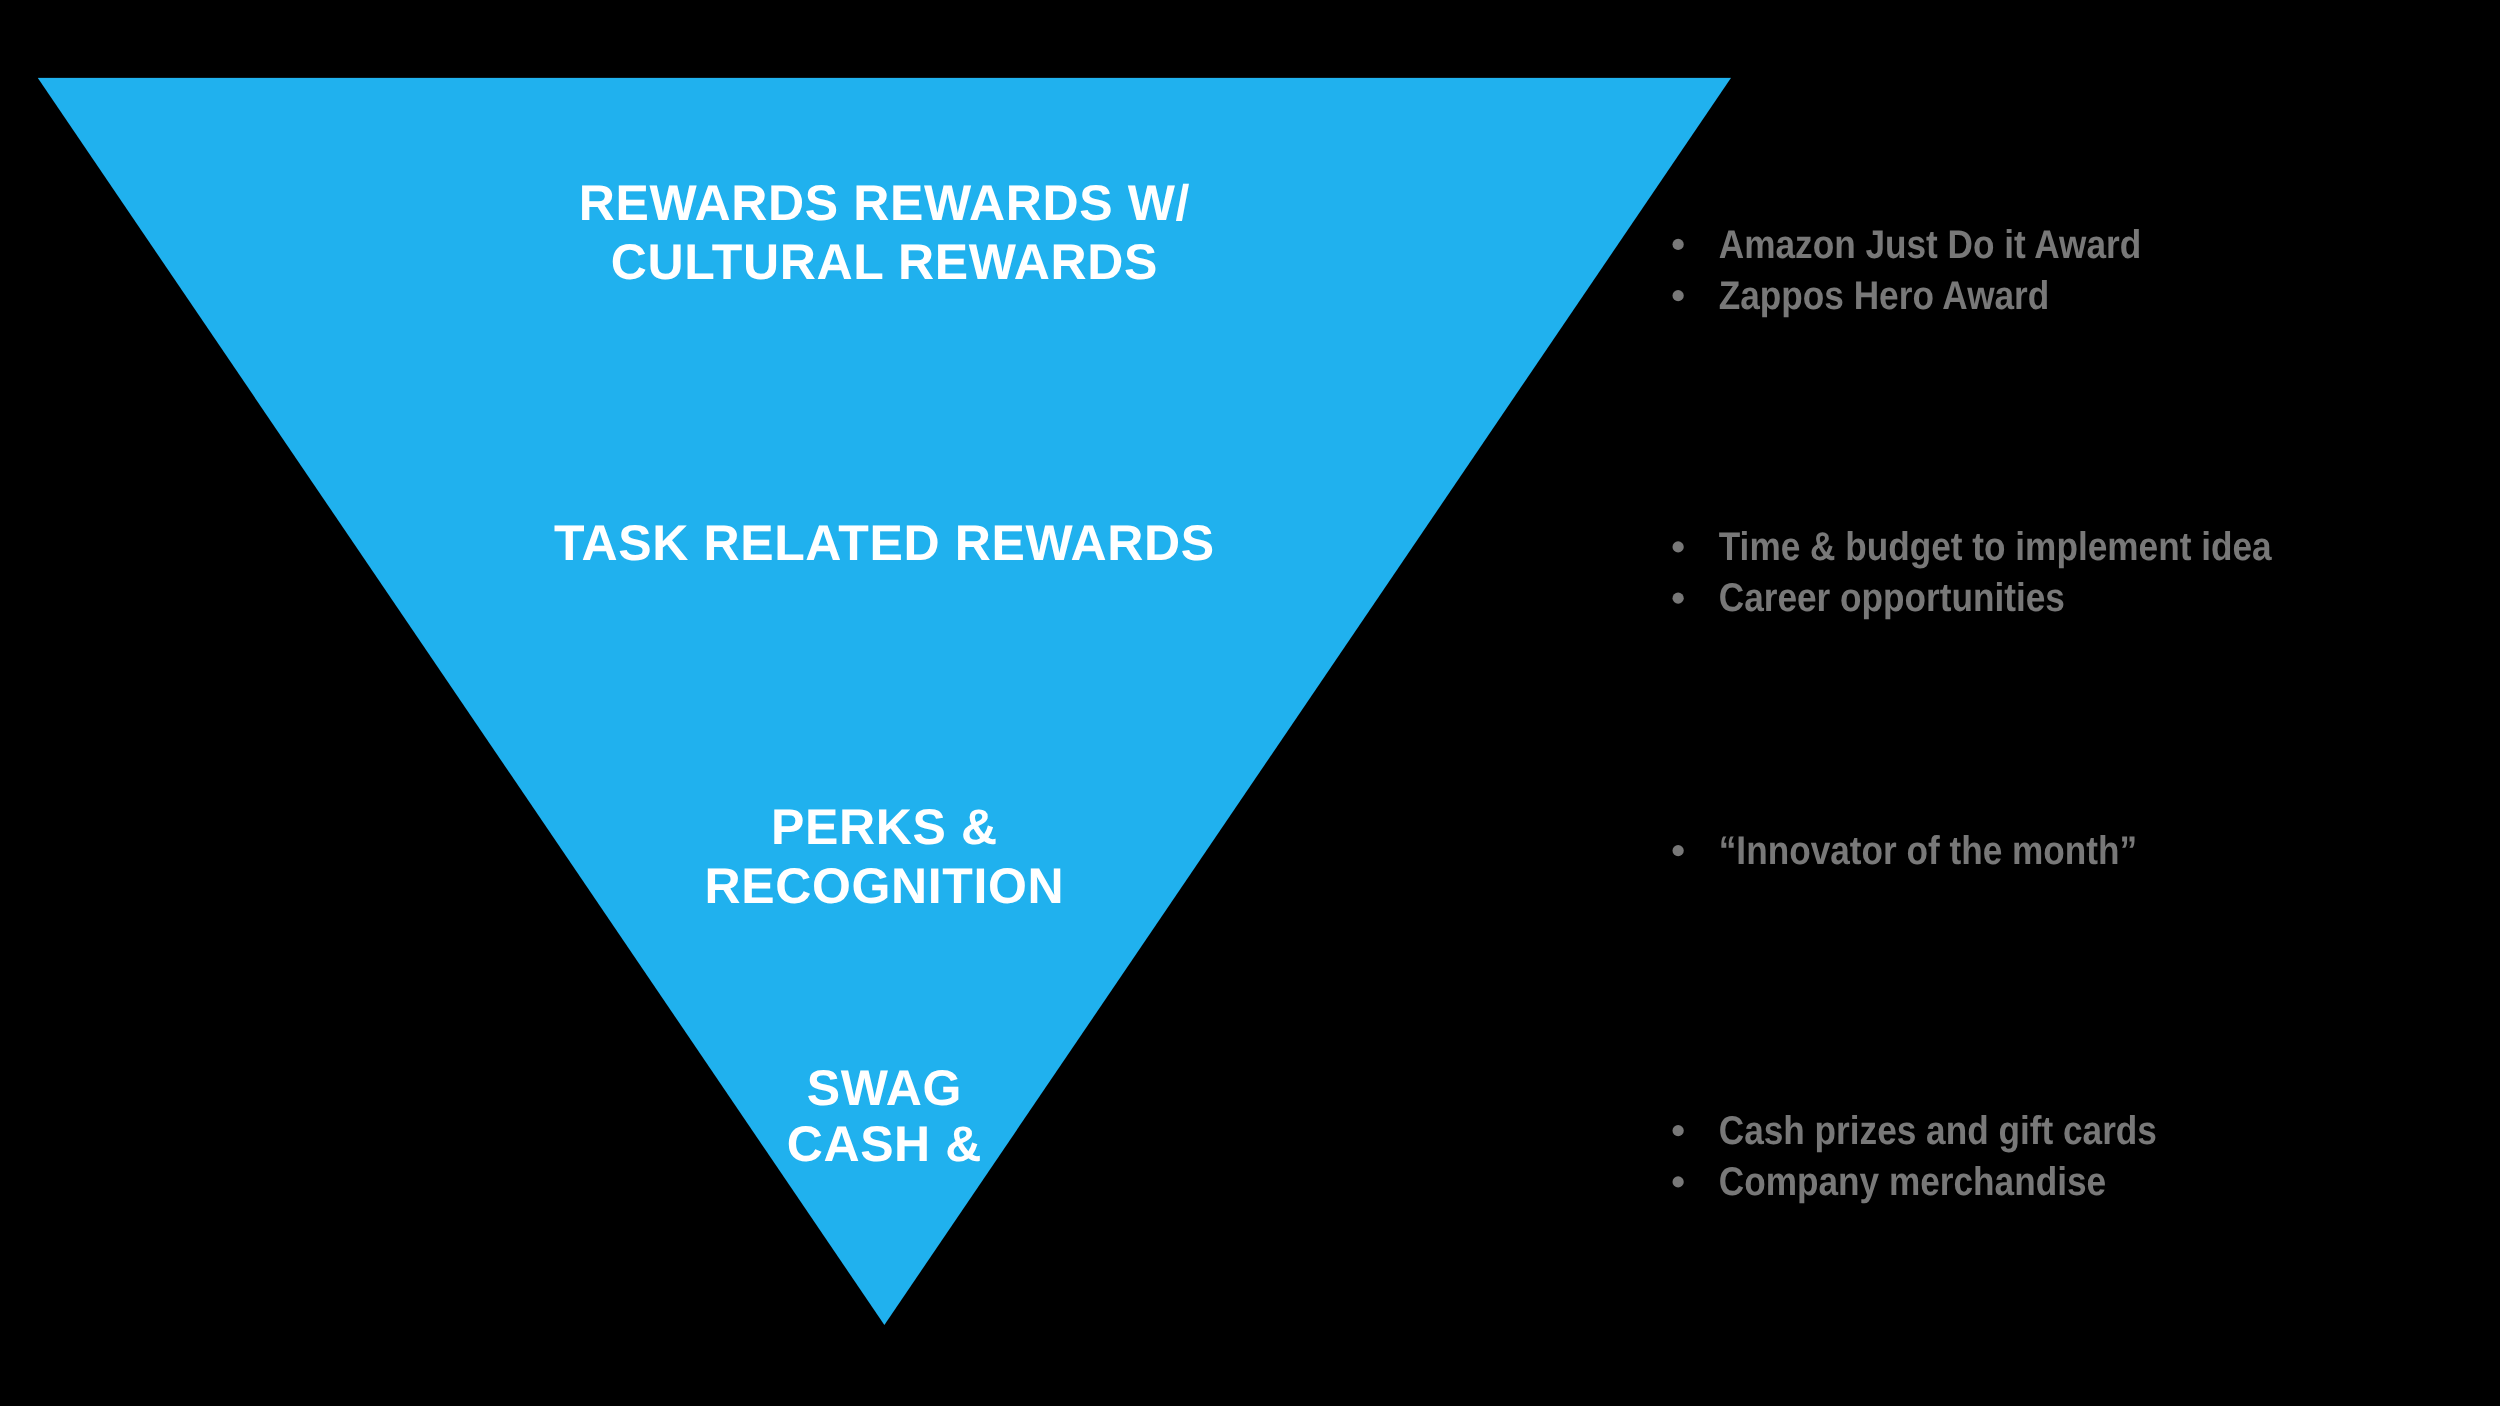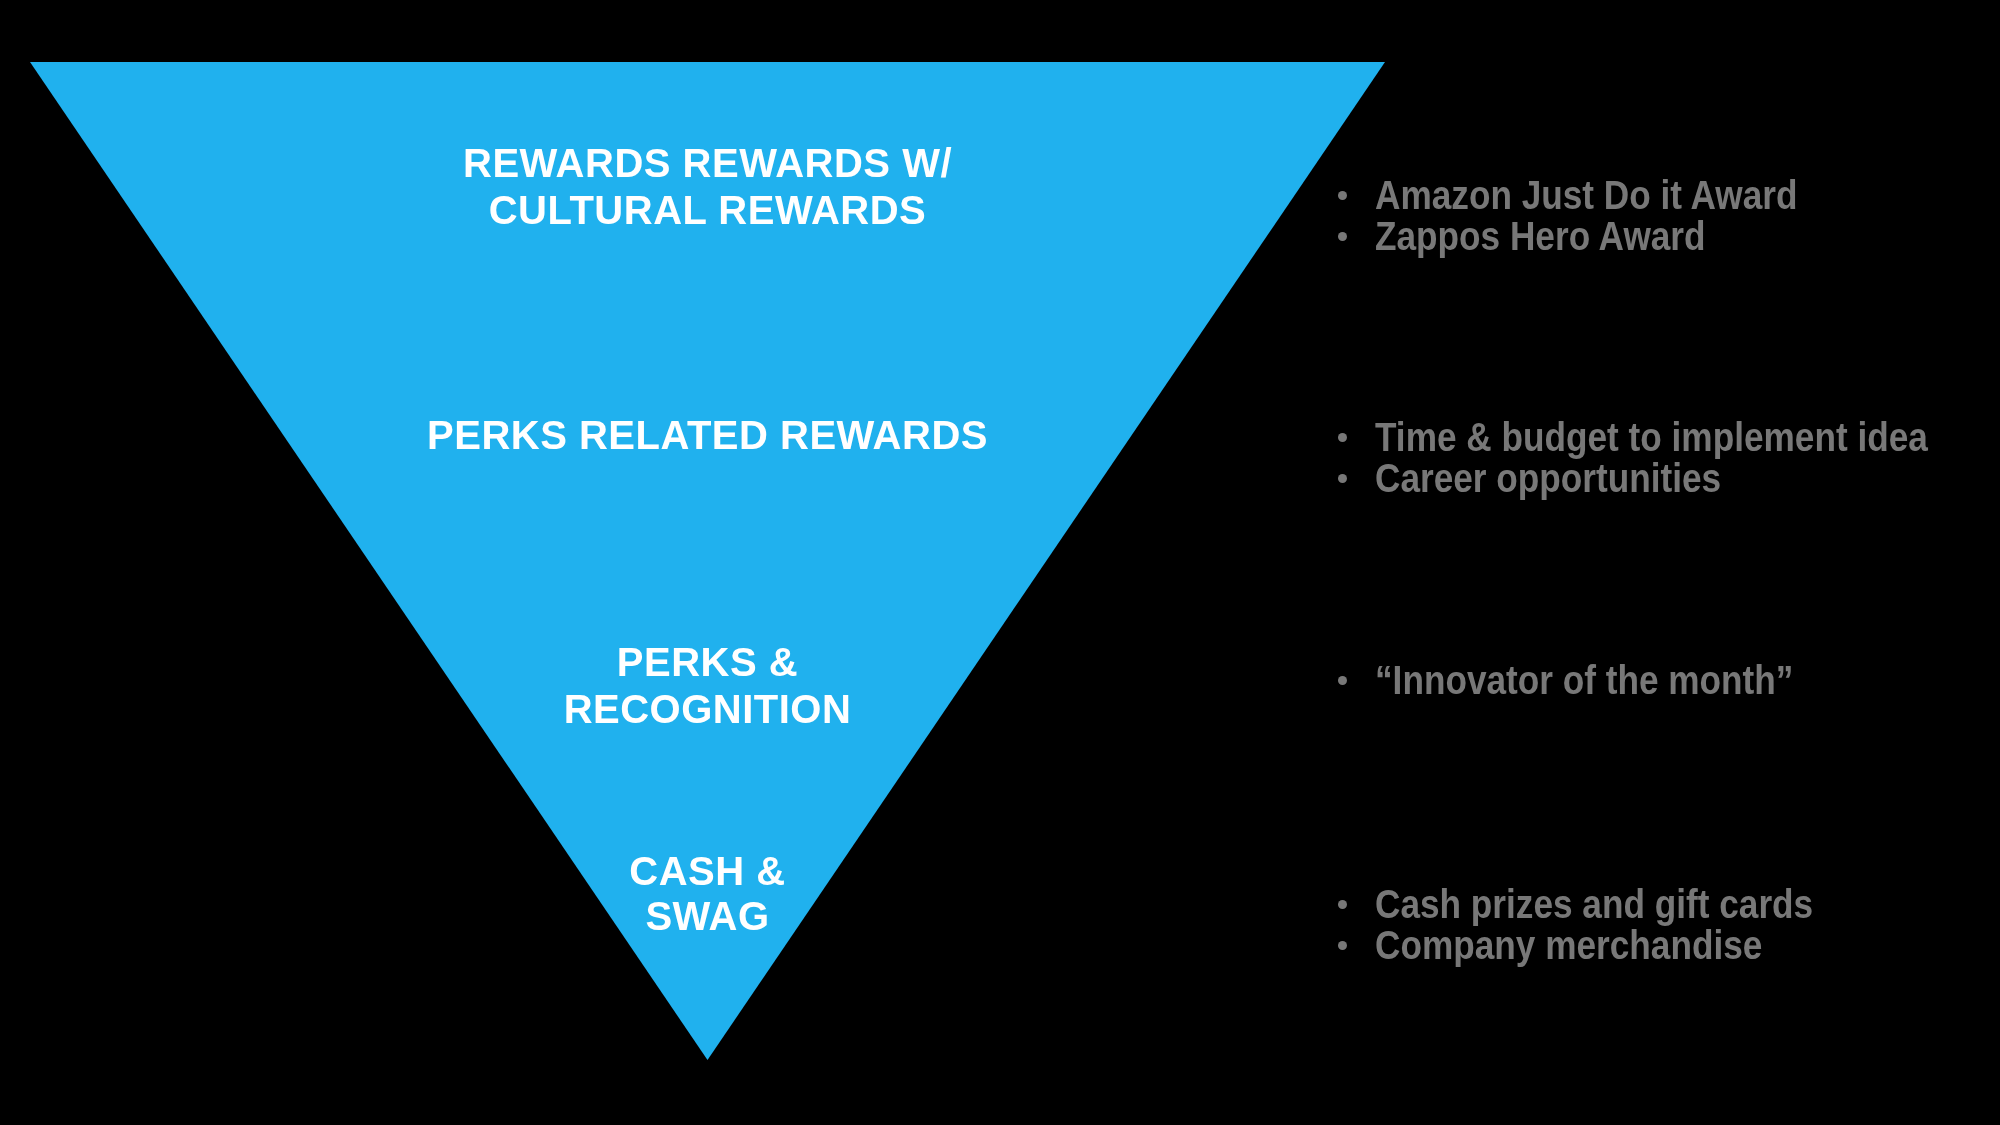--- a/index.html
+++ b/index.html
@@ -45,21 +45,21 @@
   
   .bullets {
     position: absolute;
     left: 1338px;
     width: 640px;
     margin: 0;
     padding: 0;
     list-style: none;
     color: var(--bullet-text, #787878);
     font-weight: bold;
-    font-size: 40px;
+    font-size: 32px;
     line-height: 41px;
   }
   .bullets-1 { top: 175px; }
   .bullets-2 { top: 417px; text-align: center; }
   .bullets-3 { top: 660px; }
   .bullets-4 { top: 884px; }
   .bullets li {
     display: flex;
     align-items: center;
   }
@@ -87,31 +87,31 @@
 <div class="stage" style="--bg: #000000; --pyramid: #20B1EE; --level-text: #FFFFFF; --bullet-text: #787878;">
 
   <div class="pyramid"></div>
 
   <div class="level level-1">
     <div class="line">REWARDS REWARDS W/</div>
     <div class="line">CULTURAL REWARDS</div>
   </div>
 
   <div class="level level-2">
-    <div class="line">PERKS RELATED REWARDS</div>
+    <div class="line">TASK RELATED REWARDS</div>
   </div>
 
   <div class="level level-3">
     <div class="line">PERKS &amp;</div>
     <div class="line">RECOGNITION</div>
   </div>
 
   <div class="level level-4">
+    <div class="line">SWAG</div>
     <div class="line">CASH &amp;</div>
-    <div class="line">SWAG</div>
   </div>
 
   <ul class="bullets bullets-1">
     <li>
       <span class="dot"></span>
       <span class="btext">Amazon Just Do it Award</span>
     </li>
     <li>
       <span class="dot"></span>
       <span class="btext">Zappos Hero Award</span>

